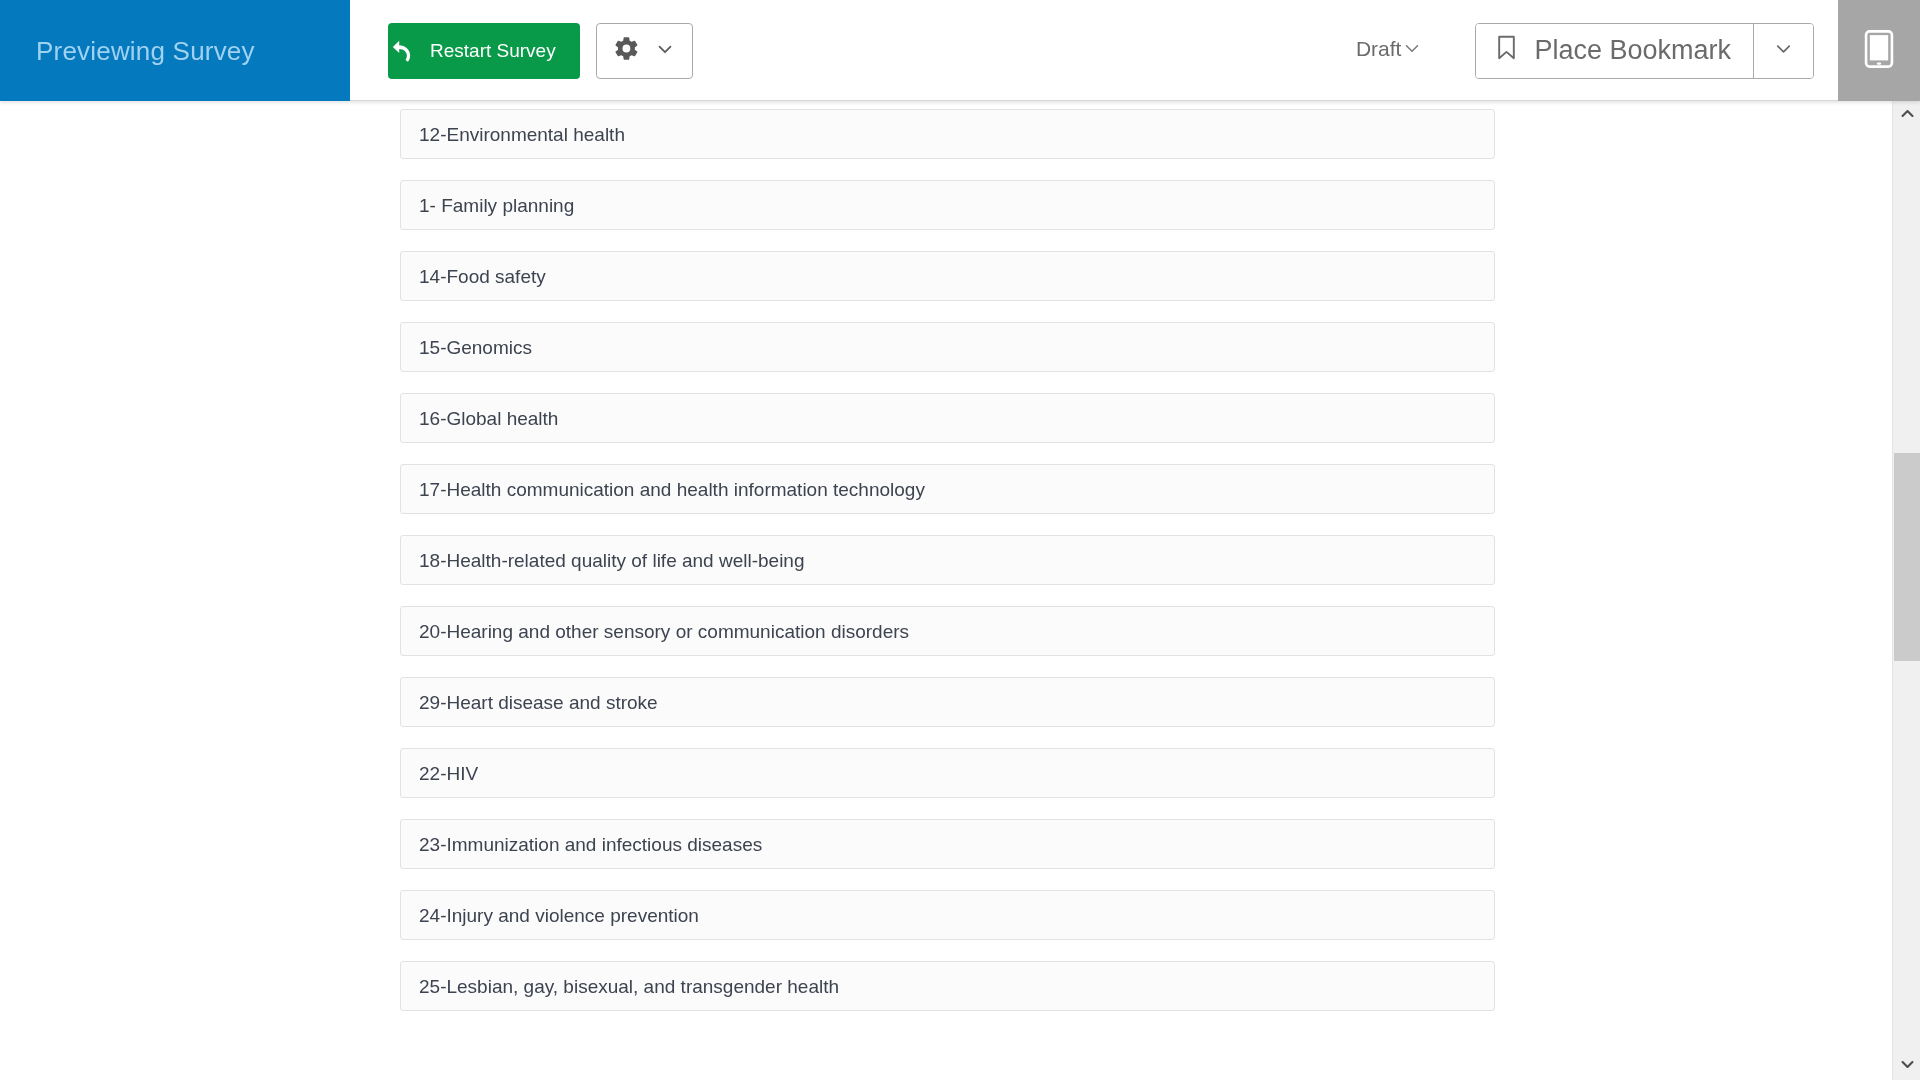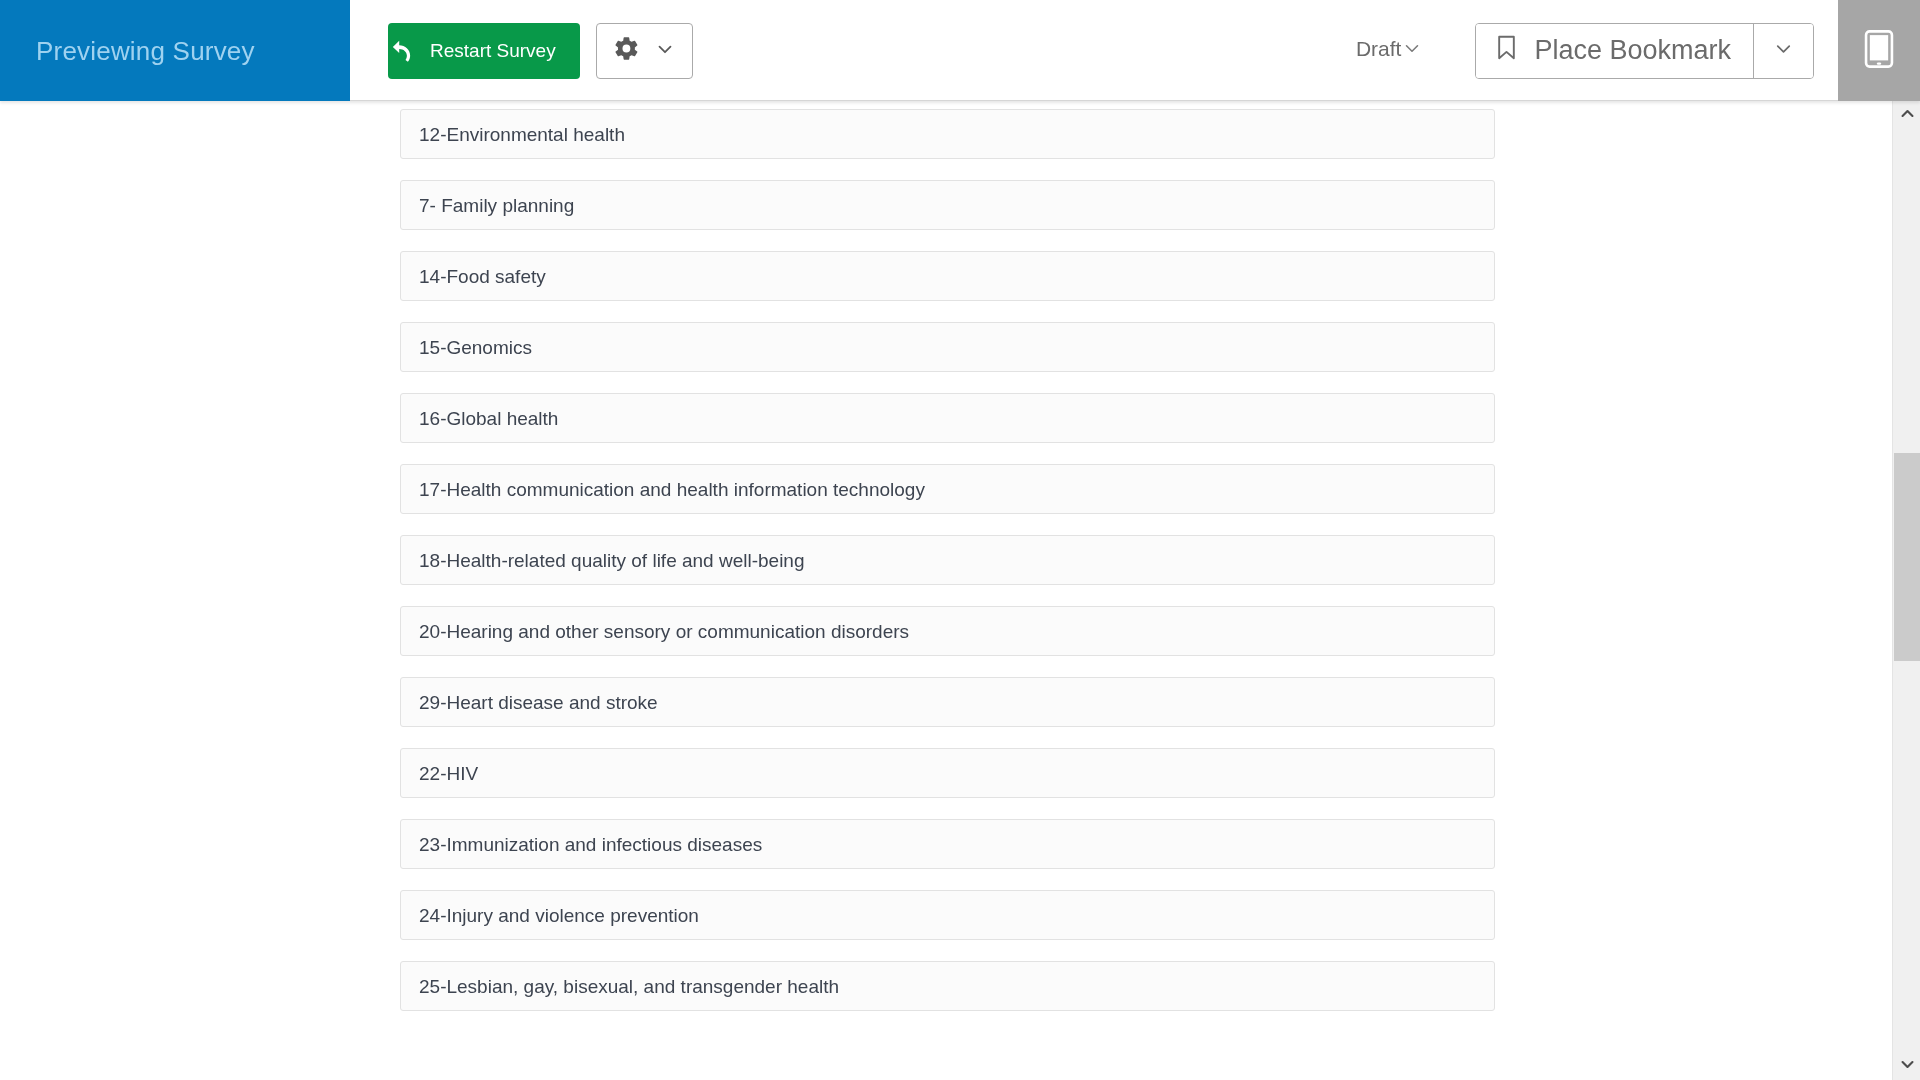--- a/index.html
+++ b/index.html
@@ -289,21 +289,21 @@
 
 </div>
 
 <div class="survey-body">
   <div class="choice-list">
 
     <div class="choice-item">
       <span class="choice-label">12-Environmental health</span>
     </div>
     <div class="choice-item">
-      <span class="choice-label">7- Family planning</span>
+      <span class="choice-label">1- Family planning</span>
     </div>
     <div class="choice-item">
       <span class="choice-label">14-Food safety</span>
     </div>
     <div class="choice-item">
       <span class="choice-label">15-Genomics</span>
     </div>
     <div class="choice-item">
       <span class="choice-label">16-Global health</span>
     </div>

